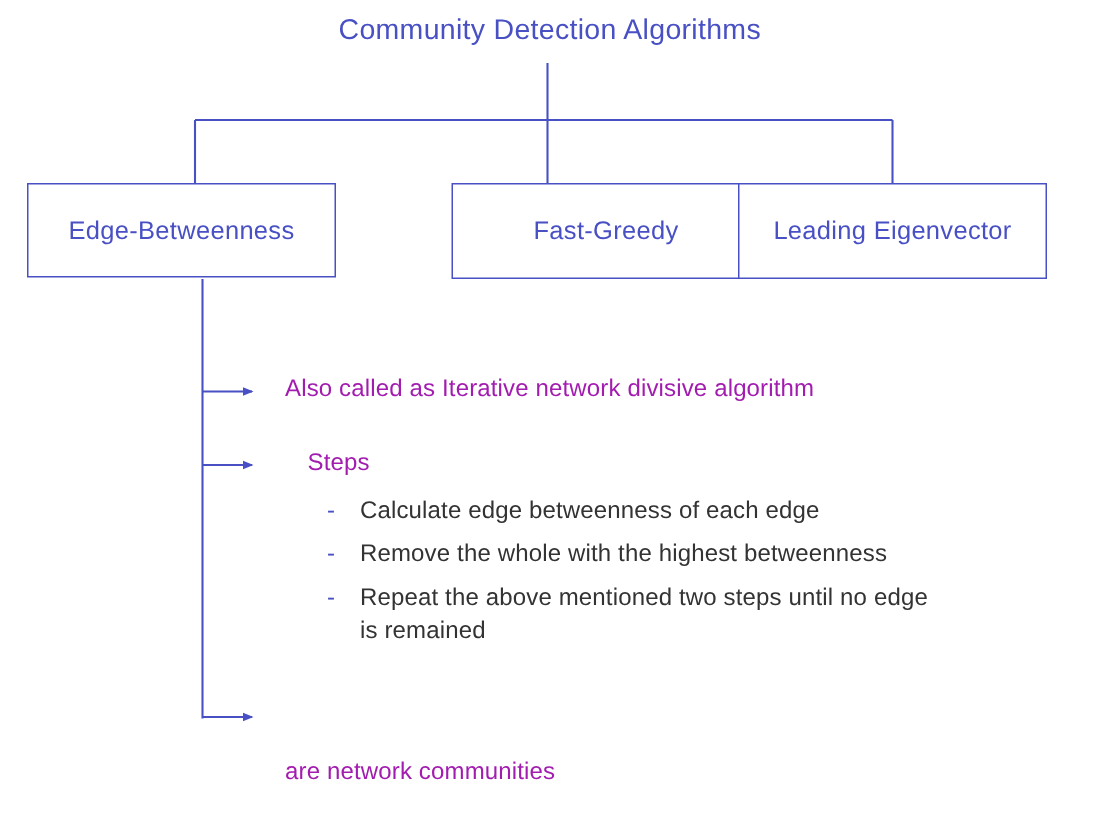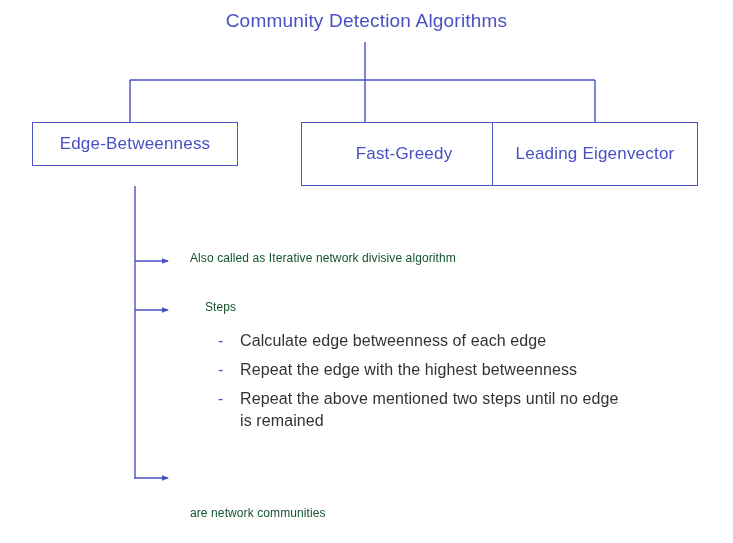--- a/index.html
+++ b/index.html
@@ -45,28 +45,28 @@
     box-sizing: border-box;
     border: 1px solid #4850c4;
     background: #ffffff;
     display: flex;
     align-items: center;
     justify-content: center;
     font-size: 17px;
     color: #4850c4;
     letter-spacing: 0.2px;
   }
-  #box-edge-betweenness { left: 32px;  top: 122px; width: 206px; height: 44px; }
+  #box-edge-betweenness { left: 18px;  top: 122px; width: 206px; height: 63px; }
   #box-fast-greedy      { left: 262px; top: 122px; width: 206px; height: 64px; margin-left: 39px; }
   #box-leading-eigen    { left: 492px; top: 122px; width: 206px; height: 64px; }
 
   .branch-text {
     position: absolute;
-    font-size: 12px;
-    color: #14532d;
+    font-size: 16px;
+    color: #a21caf;
     letter-spacing: 0.1px;
     white-space: nowrap;
   }
   #branch-text-0 { left: 190px; top: 251px; }
   #branch-text-1 { left: 205px; top: 300px; }
   #branch-text-2 { left: 190px; top: 467px; }
   #branch-text-2b { left: 190px; top: 506px; }
 
   .sub-item {
     position: absolute;
@@ -133,21 +133,21 @@
 
   <div class="branch-text" id="branch-text-0">Also called as Iterative network divisive algorithm</div>
   <div class="branch-text" id="branch-text-1">Steps</div>
 
   <div class="sub-item" id="sub-item-0">
     <span class="sub-dash">-</span>
     <span class="sub-label">Calculate edge betweenness of each edge</span>
   </div>
   <div class="sub-item" id="sub-item-1">
     <span class="sub-dash">-</span>
-    <span class="sub-label">Repeat the edge with the highest betweenness</span>
+    <span class="sub-label">Remove the whole with the highest betweenness</span>
   </div>
   <div class="sub-item" id="sub-item-2">
     <span class="sub-dash">-</span>
     <span class="sub-label">Repeat the above mentioned two steps until no edge
  is remained</span>
   </div>
 
   <div class="branch-text" id="branch-text-2b">are network communities</div>
 
 </div>

